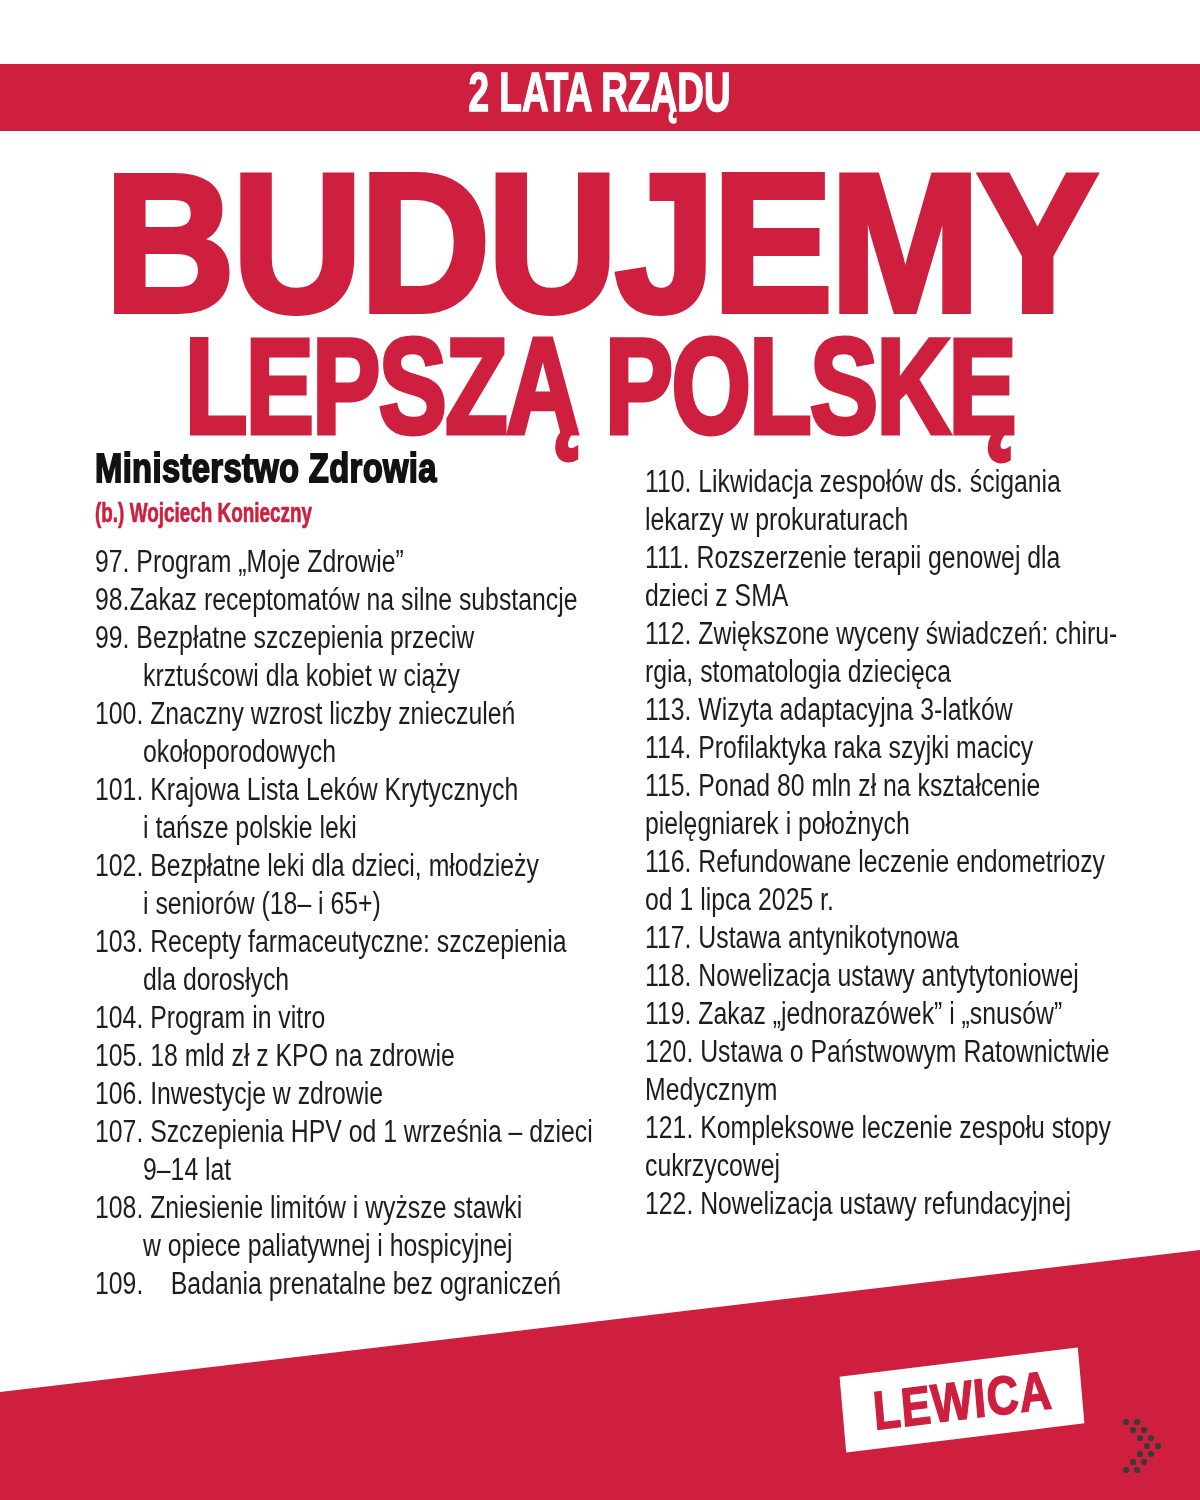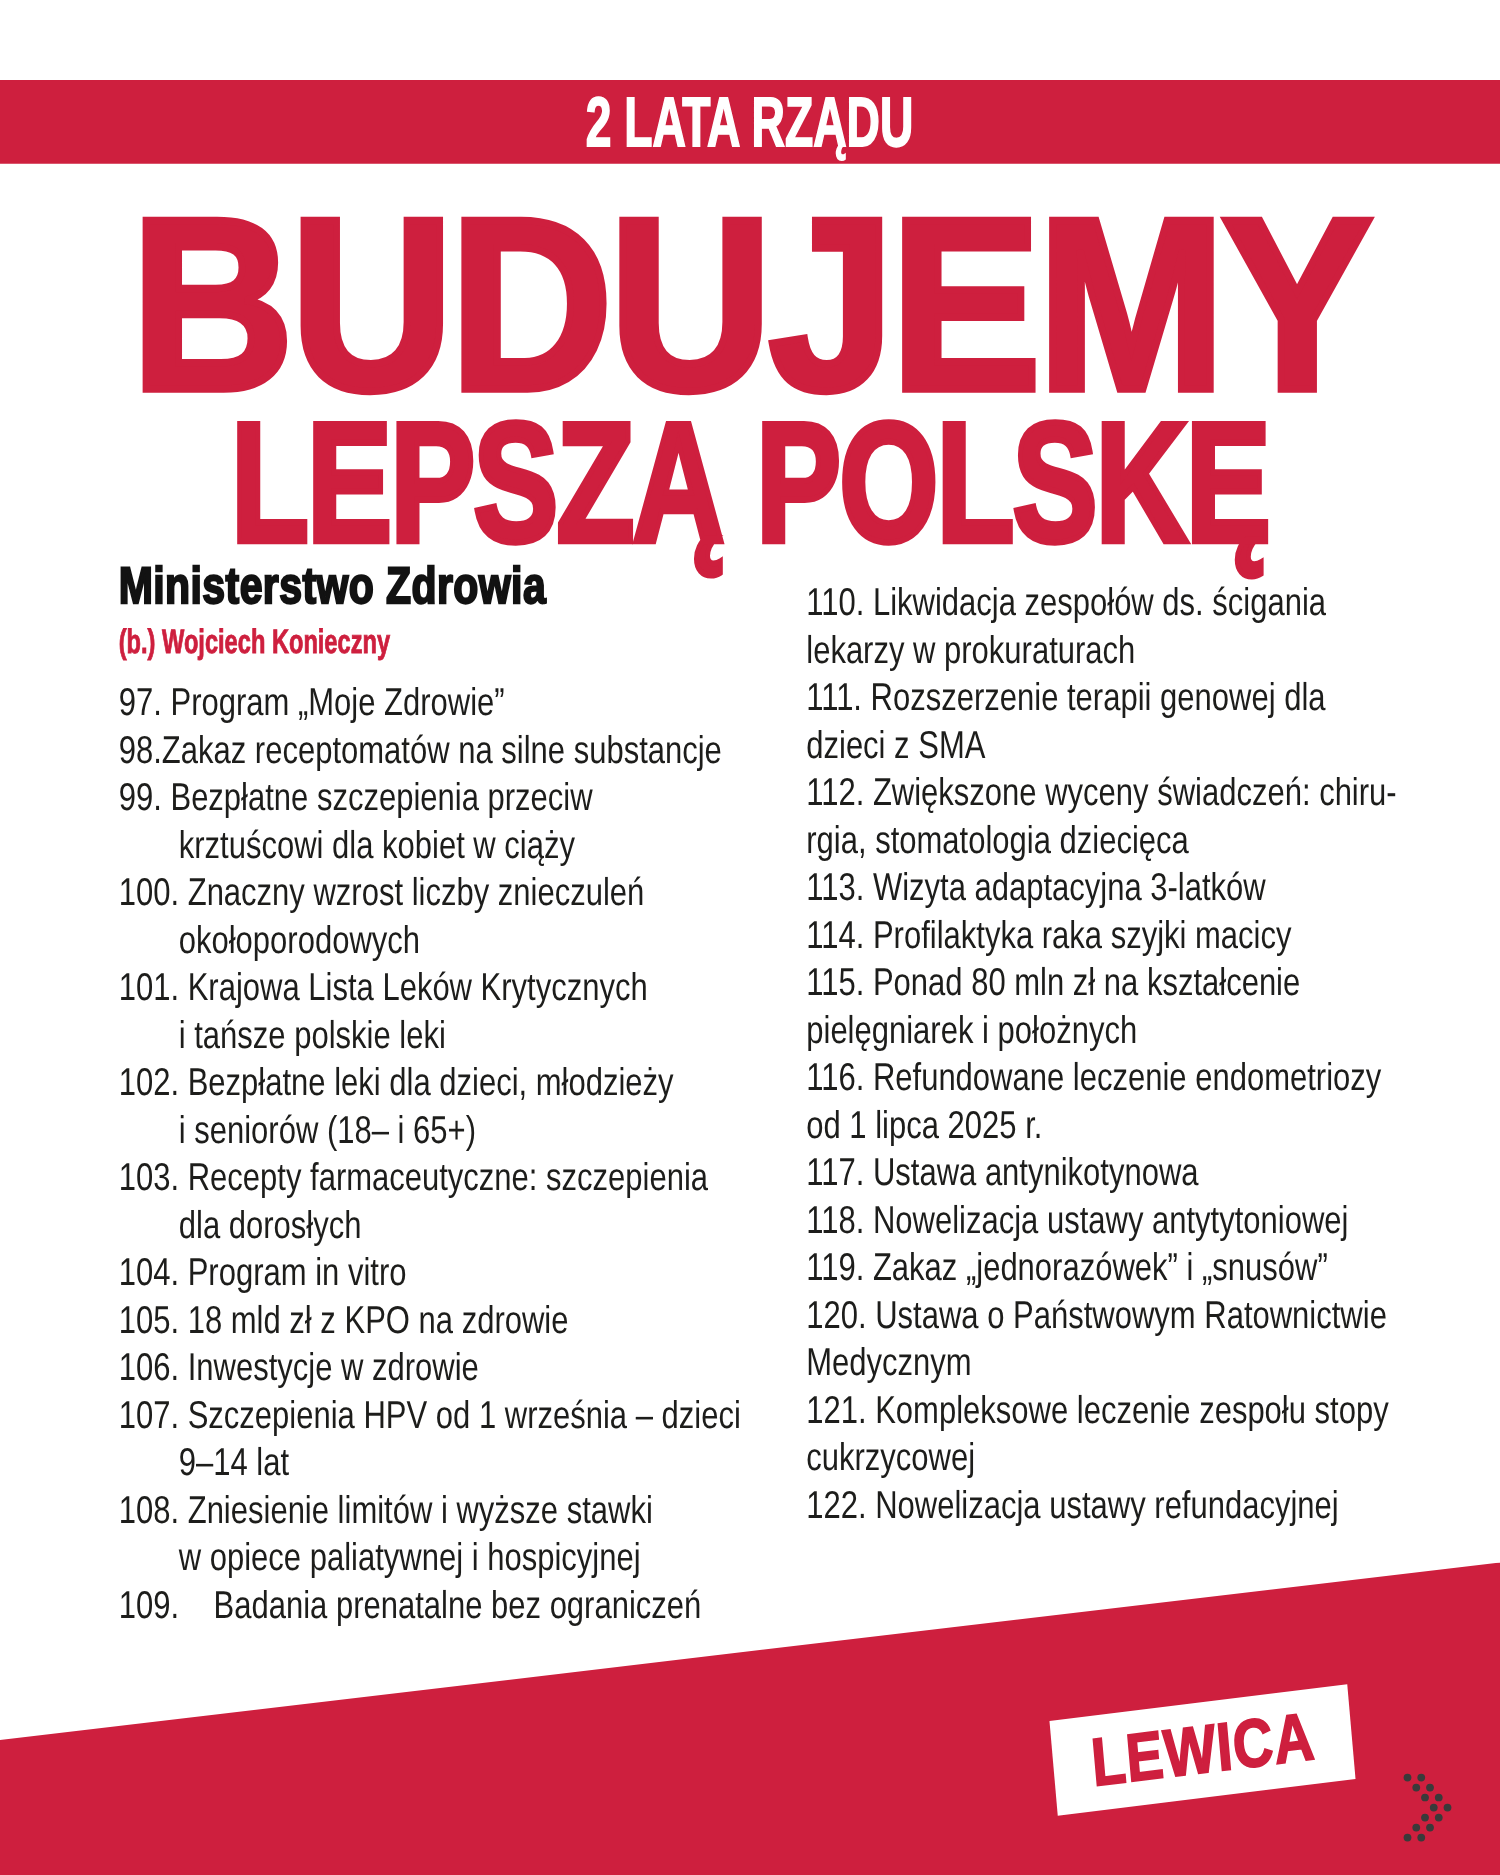--- a/index.html
+++ b/index.html
@@ -7,21 +7,21 @@
     --ink:#1d1d1b;
   }
   html,body{margin:0;padding:0;background:#fff;}
   .poster{
     position:relative;width:1200px;height:1500px;background:#ffffff;overflow:hidden;
     font-family:"Liberation Sans", sans-serif;color:var(--ink);
   }
   
   .top-banner{
     position:absolute;left:0;top:64px;width:1200px;height:67px;background:var(--red);
-    display:flex;align-items:center;justify-content:center;
+    display:flex;justify-content:center;
   }
   .top-banner span{
     color:#fff;font-weight:bold;font-size:56px;letter-spacing:0px;line-height:1;
     transform:scaleX(0.66);-webkit-text-stroke:1.5px #fff;white-space:pre;
   }
   
   .title-1,.title-2{
     position:absolute;left:50%;white-space:pre;color:var(--red);font-weight:bold;line-height:1;
   }
   .title-1{

